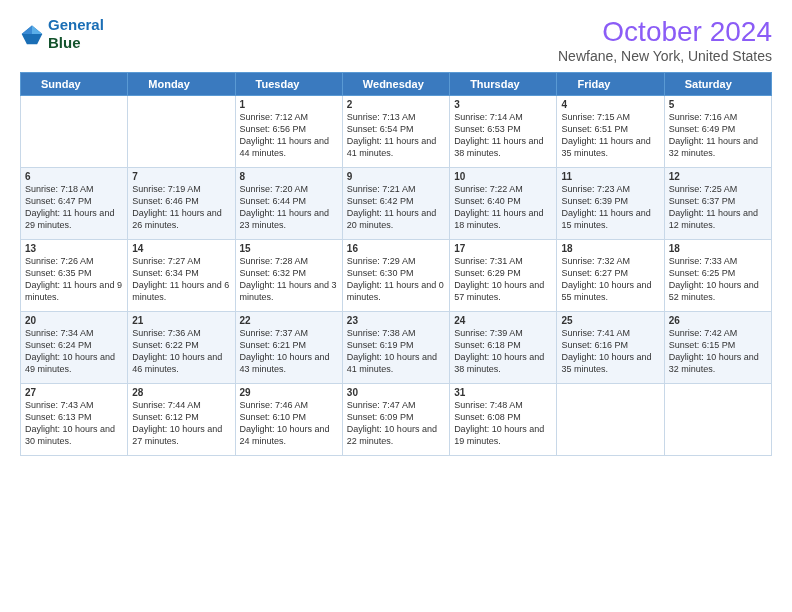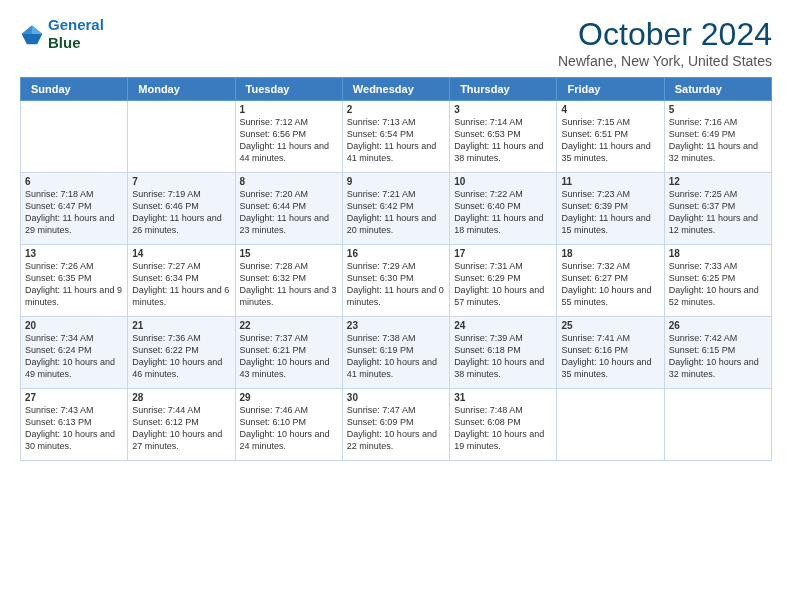--- a/index.html
+++ b/index.html
@@ -36,39 +36,39 @@
       color: #1a6eb5;
     }
     .logo-icon {
       width: 24px;
       height: 24px;
     }
     .title-area {
       text-align: right;
     }
     .month-title {
-      font-size: 32px;
+      font-size: 28px;
       font-weight: normal;
-      color: #0c4a6e;
+      color: #8b5cf6;
     }
     .location {
       font-size: 14px;
       color: #555;
     }
     table {
       width: 100%;
       border-collapse: collapse;
       table-layout: fixed;
     }
     thead tr th {
       background-color: #3a7abf;
       color: #fff;
       font-size: 11px;
       font-weight: bold;
-      padding: 5px 10px;
+      padding: 5px 20px;
       text-align: left;
       border: 1px solid #5a9ad4;
     }
     tbody tr td {
       border: 1px solid #c8d8e8;
       vertical-align: top;
       padding: 3px 4px;
       font-size: 9.2px;
       color: #333;
       height: 72px;

